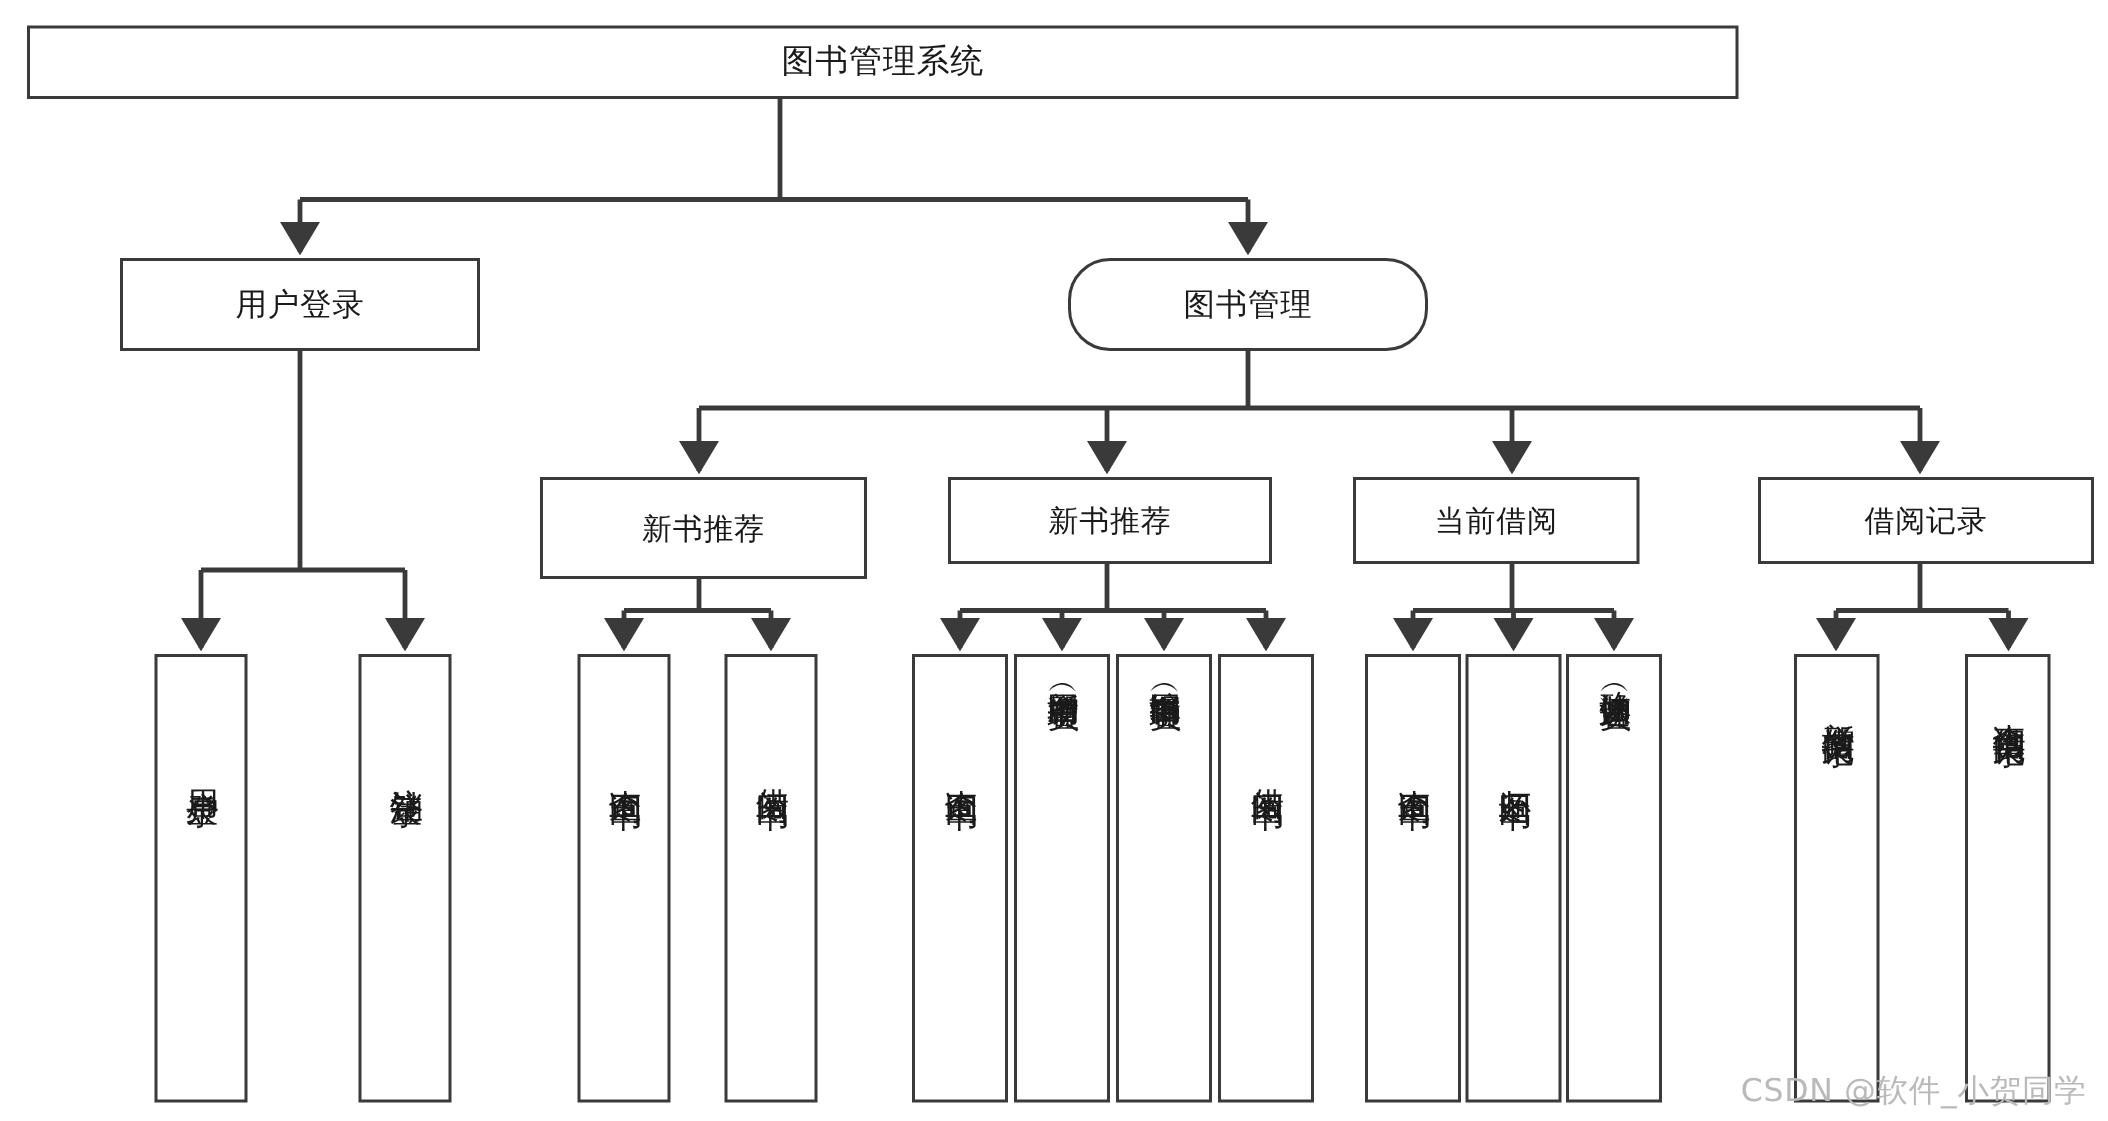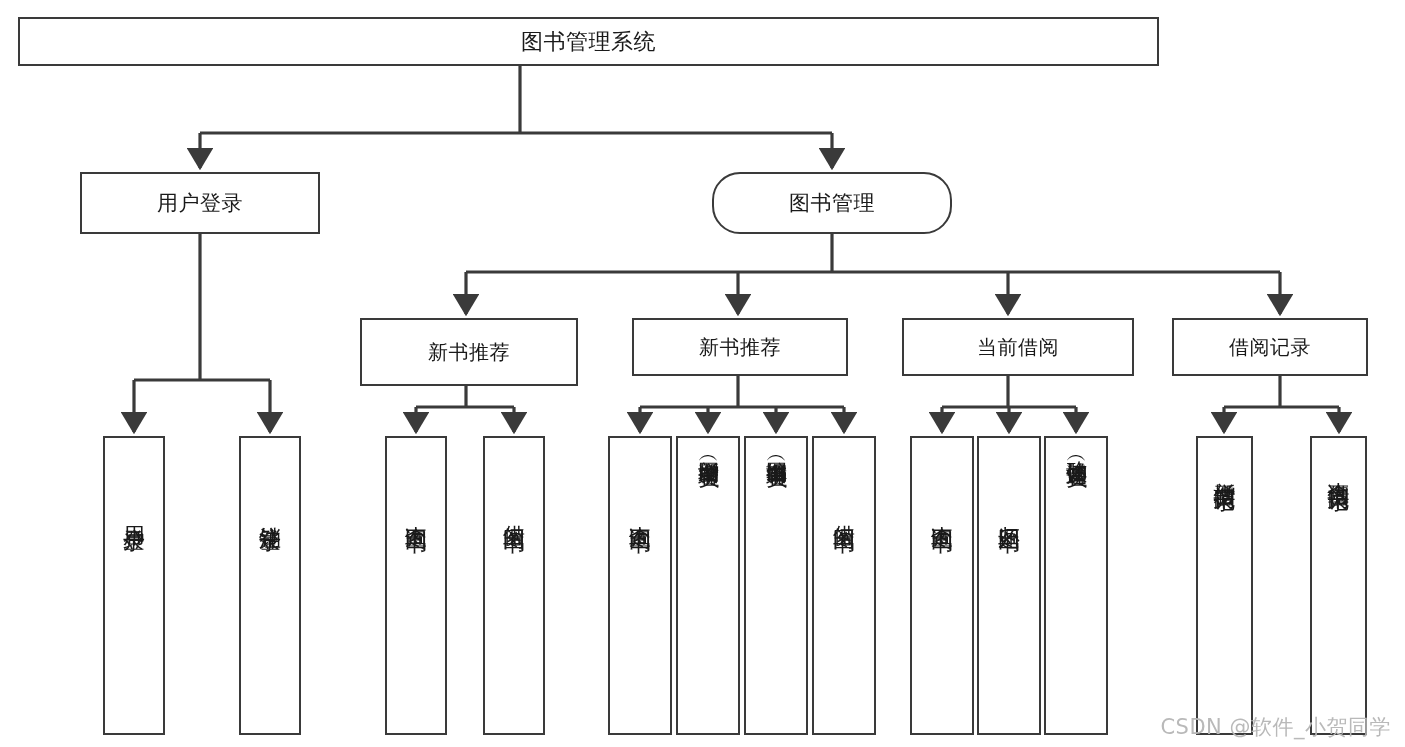--- a/index.html
+++ b/index.html
@@ -138,24 +138,24 @@
   <div class="node level1" style="left:712px; top:172px; width:240px; height:62px;border-radius:28px;">
     <span class="node-label">图书管理</span>
   </div>
 
   <div class="node level2" style="left:360px; top:318px; width:218px; height:68px;">
     <span class="node-label">新书推荐</span>
   </div>
   <div class="node level2" style="left:632px; top:318px; width:216px; height:58px;">
     <span class="node-label">新书推荐</span>
   </div>
-  <div class="node level2" style="left:902px; top:318px; width:232px; height:58px;">
+  <div class="node level2" style="left:902px; top:318px; width:191px; height:58px;">
     <span class="node-label">当前借阅</span>
   </div>
-  <div class="node level2" style="left:1172px; top:318px; width:196px; height:58px;">
+  <div class="node level2" style="left:1172px; top:318px; width:224px; height:58px;">
     <span class="node-label">借阅记录</span>
   </div>
 
   <div class="node leaf" style="left:103px; top:436px; width:62px; height:299px; padding-top:70px;">
     <span class="node-label">用户登录</span>
   </div>
   <div class="node leaf" style="left:239px; top:436px; width:62px; height:299px; padding-top:70px;">
     <span class="node-label">注销登录</span>
   </div>
 

